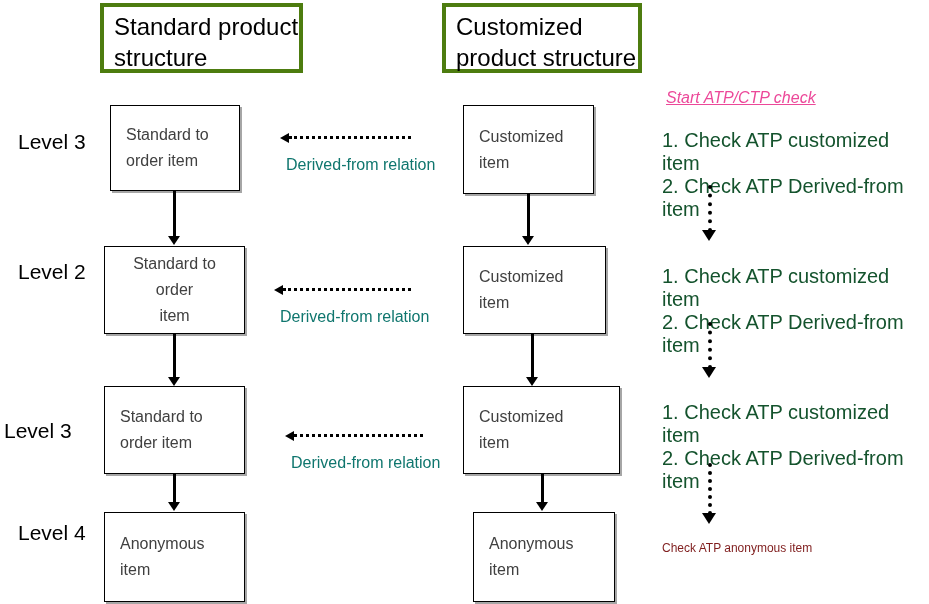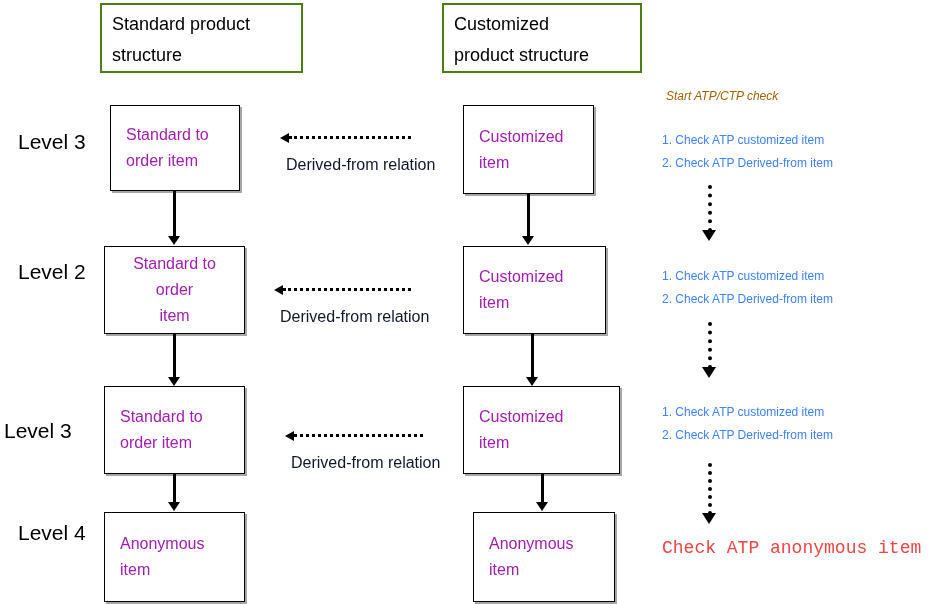--- a/index.html
+++ b/index.html
@@ -15,38 +15,38 @@
     position: relative;
     width: 929px;
     height: 604px;
     overflow: hidden;
     background: #ffffff;
   }
   .abs { position: absolute; }
 
   
   .header-box {
-    border: 2px solid #4d7c0f;
+    border: 4px solid #4d7c0f;
     background: #ffffff;
     box-sizing: border-box;
-    font-size: 18px;
+    font-size: 24px;
     line-height: 31px;
     padding: 4px 0 9px 10px;
     color: #000;
     white-space: pre-line;
   }
 
   
   .item-box {
     border: 1px solid #000000;
     background: #ffffff;
     box-sizing: border-box;
     font-size: 16px;
     line-height: 26px;
-    color: #a21caf;
+    color: #404040;
     box-shadow: 2px 2px 0 0 #a6a6a6;
     display: flex;
     align-items: center;
     white-space: pre-line;
   }
   .item-box.left-text   { justify-content: flex-start; text-align: left; padding-left: 15px; }
   .item-box.center-text { justify-content: center;     text-align: center; }
 
   
   .level-label {
@@ -76,42 +76,42 @@
   .h-arrowhead-left {
     width: 0; height: 0;
     border-top: 5px solid transparent;
     border-bottom: 5px solid transparent;
     border-right: 9px solid #000000;
   }
   .relation-label {
     font-size: 16px;
     line-height: 20px;
     white-space: nowrap;
-    color: #0f172a;
+    color: #0f766e;
   }
 
   
   .atp-title {
-    font-size: 12px;
+    font-size: 16px;
     font-style: italic;
-    white-space: nowrap;
-    color: #a16207;
+    text-decoration: underline;
+    white-space: nowrap;
+    color: #ec4899;
   }
   .atp-list {
-    font-size: 12px;
+    font-size: 20px;
     line-height: 23px;
     white-space: pre-line;
-    color: #3b82f6;
+    color: #14532d;
   }
   .atp-final {
-    font-size: 18px;
+    font-size: 12px;
     line-height: 20px;
     white-space: nowrap;
-    color: #ef4444;
-    font-family: Liberation Mono, monospace;
+    color: #7f1d1d;
   }
   .dotted-v {
     width: 0;
     border-left: 4px dotted #000000;
   }
   .dotted-v-arrowhead {
     width: 0; height: 0;
     border-left: 7px solid transparent;
     border-right: 7px solid transparent;
     border-top: 11px solid #000000;

